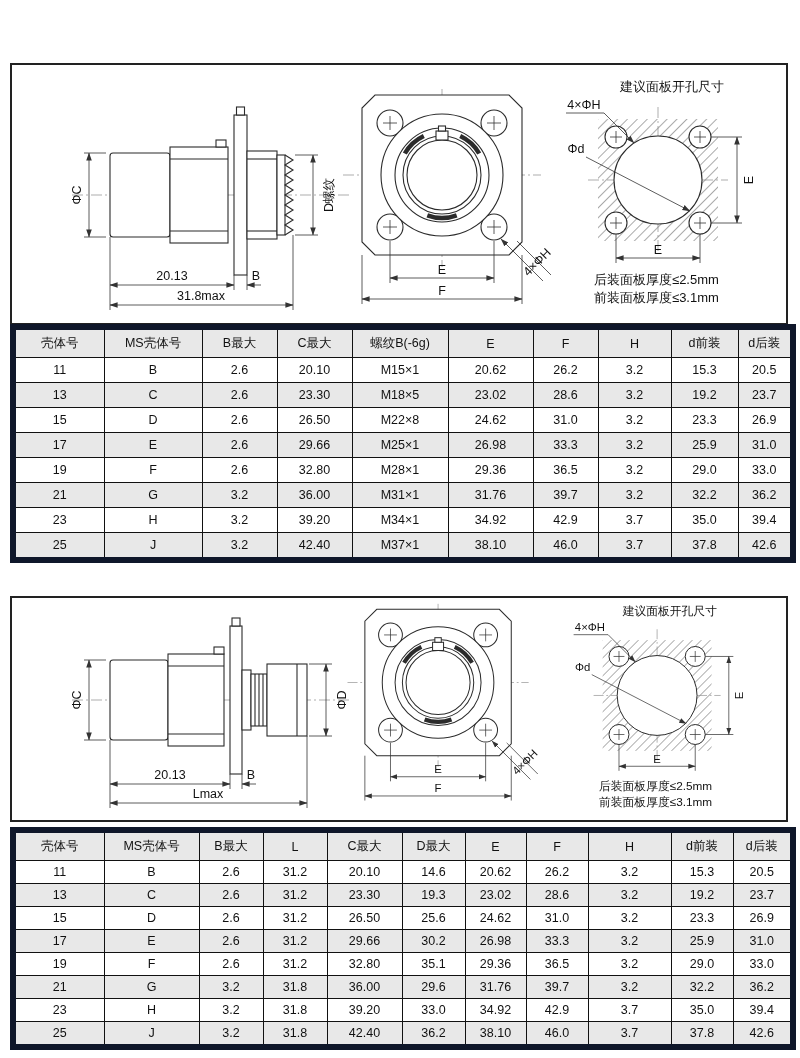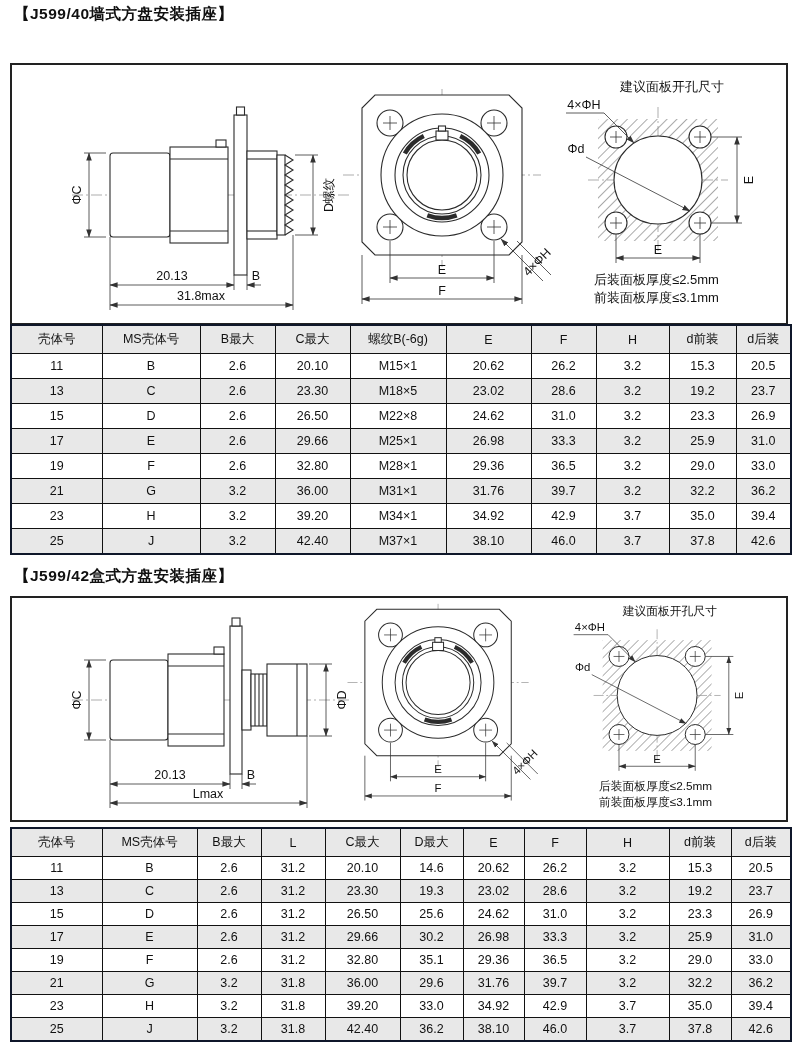--- a/index.html
+++ b/index.html
@@ -2,42 +2,41 @@
 <html><head>
 <meta charset="utf-8">
 <style>
   html,body{margin:0;padding:0;background:#fff;}
   .page{position:relative;width:800px;height:1058px;background:#fff;overflow:hidden;
         font-family:"Liberation Sans",sans-serif;color:#111;}
   .sec-title{position:absolute;left:14px;font-size:15.5px;font-weight:bold;color:#101010;letter-spacing:.5px;}
   .frame{position:absolute;left:10px;width:774px;border:2px solid #222;background:#fff;overflow:hidden;}
   .frame svg{position:absolute;}
   table.spec{position:absolute;left:10px;border-collapse:collapse;table-layout:fixed;background:#fff;
-             font-size:12.5px;color:#111;border:2px solid #0f172a;}
+             font-size:12.5px;color:#111;border:6px solid #0f172a;}
   .spec th,.spec td{border:1px solid #111;text-align:center;vertical-align:middle;padding:0;font-weight:400;
                     overflow:hidden;white-space:nowrap;}
   .spec thead th{background:#e8e8e8;height:27px;font-weight:400;}
   .spec tbody tr:nth-child(even) td{background:#e8e8e8;}
   .t1 tbody td{height:24px;}
   .t2 tbody td{height:22px;}
   svg text{font-family:"Liberation Sans",sans-serif;font-size:12.5px;fill:#111;}
   svg .note{font-size:13px;}
   svg .ttl{font-size:13px;}
   .ln{stroke:#2b2b2b;stroke-width:1.1;fill:none;}
   .fw{fill:#fff;stroke:#2b2b2b;stroke-width:1.1;}
   .thick{stroke:#2b2b2b;stroke-width:4.5;fill:none;}
   .cl{stroke:#8a8a8a;stroke-width:.7;fill:none;stroke-dasharray:11 3 2 3;}
   .dim{stroke:#333;stroke-width:.8;fill:none;}
 </style>
 </head>
 <body>
 
 <div class="page">
 
-  <div class="sec-title" style="top:4px;">【J599/40墙式方盘安装插座】</div>
 
   <div class="frame" style="top:63px;height:258px;">
 
     <svg style="left:48px;top:20px;" width="300" height="235" viewBox="0 0 300 235">
       <defs>
         <marker id="arA" viewBox="0 0 10 10" refX="9.5" refY="5" markerWidth="10" markerHeight="10" orient="auto-start-reverse">
           <path d="M0,1.5 L10,5 L0,8.5 z" fill="#333"></path>
         </marker>
       </defs>
       <line class="cl" x1="12" y1="110" x2="292" y2="110"></line>
@@ -299,21 +298,20 @@
           <td>M37×1</td>
           <td>38.10</td>
           <td>46.0</td>
           <td>3.7</td>
           <td>37.8</td>
           <td>42.6</td>
         </tr>
       </tbody>
   </table>
 
-  <div class="sec-title" style="top:566px;">【J599/42盒式方盘安装插座】</div>
 
   <div class="frame" style="top:596px;height:222px;">
 
     <svg style="left:48px;top:14px;" width="300" height="205" viewBox="0 0 300 205">
       <defs>
         <marker id="arD" viewBox="0 0 10 10" refX="9.5" refY="5" markerWidth="10" markerHeight="10" orient="auto-start-reverse">
           <path d="M0,1.5 L10,5 L0,8.5 z" fill="#333"></path>
         </marker>
       </defs>
       <line class="cl" x1="12" y1="88" x2="292" y2="88"></line>

